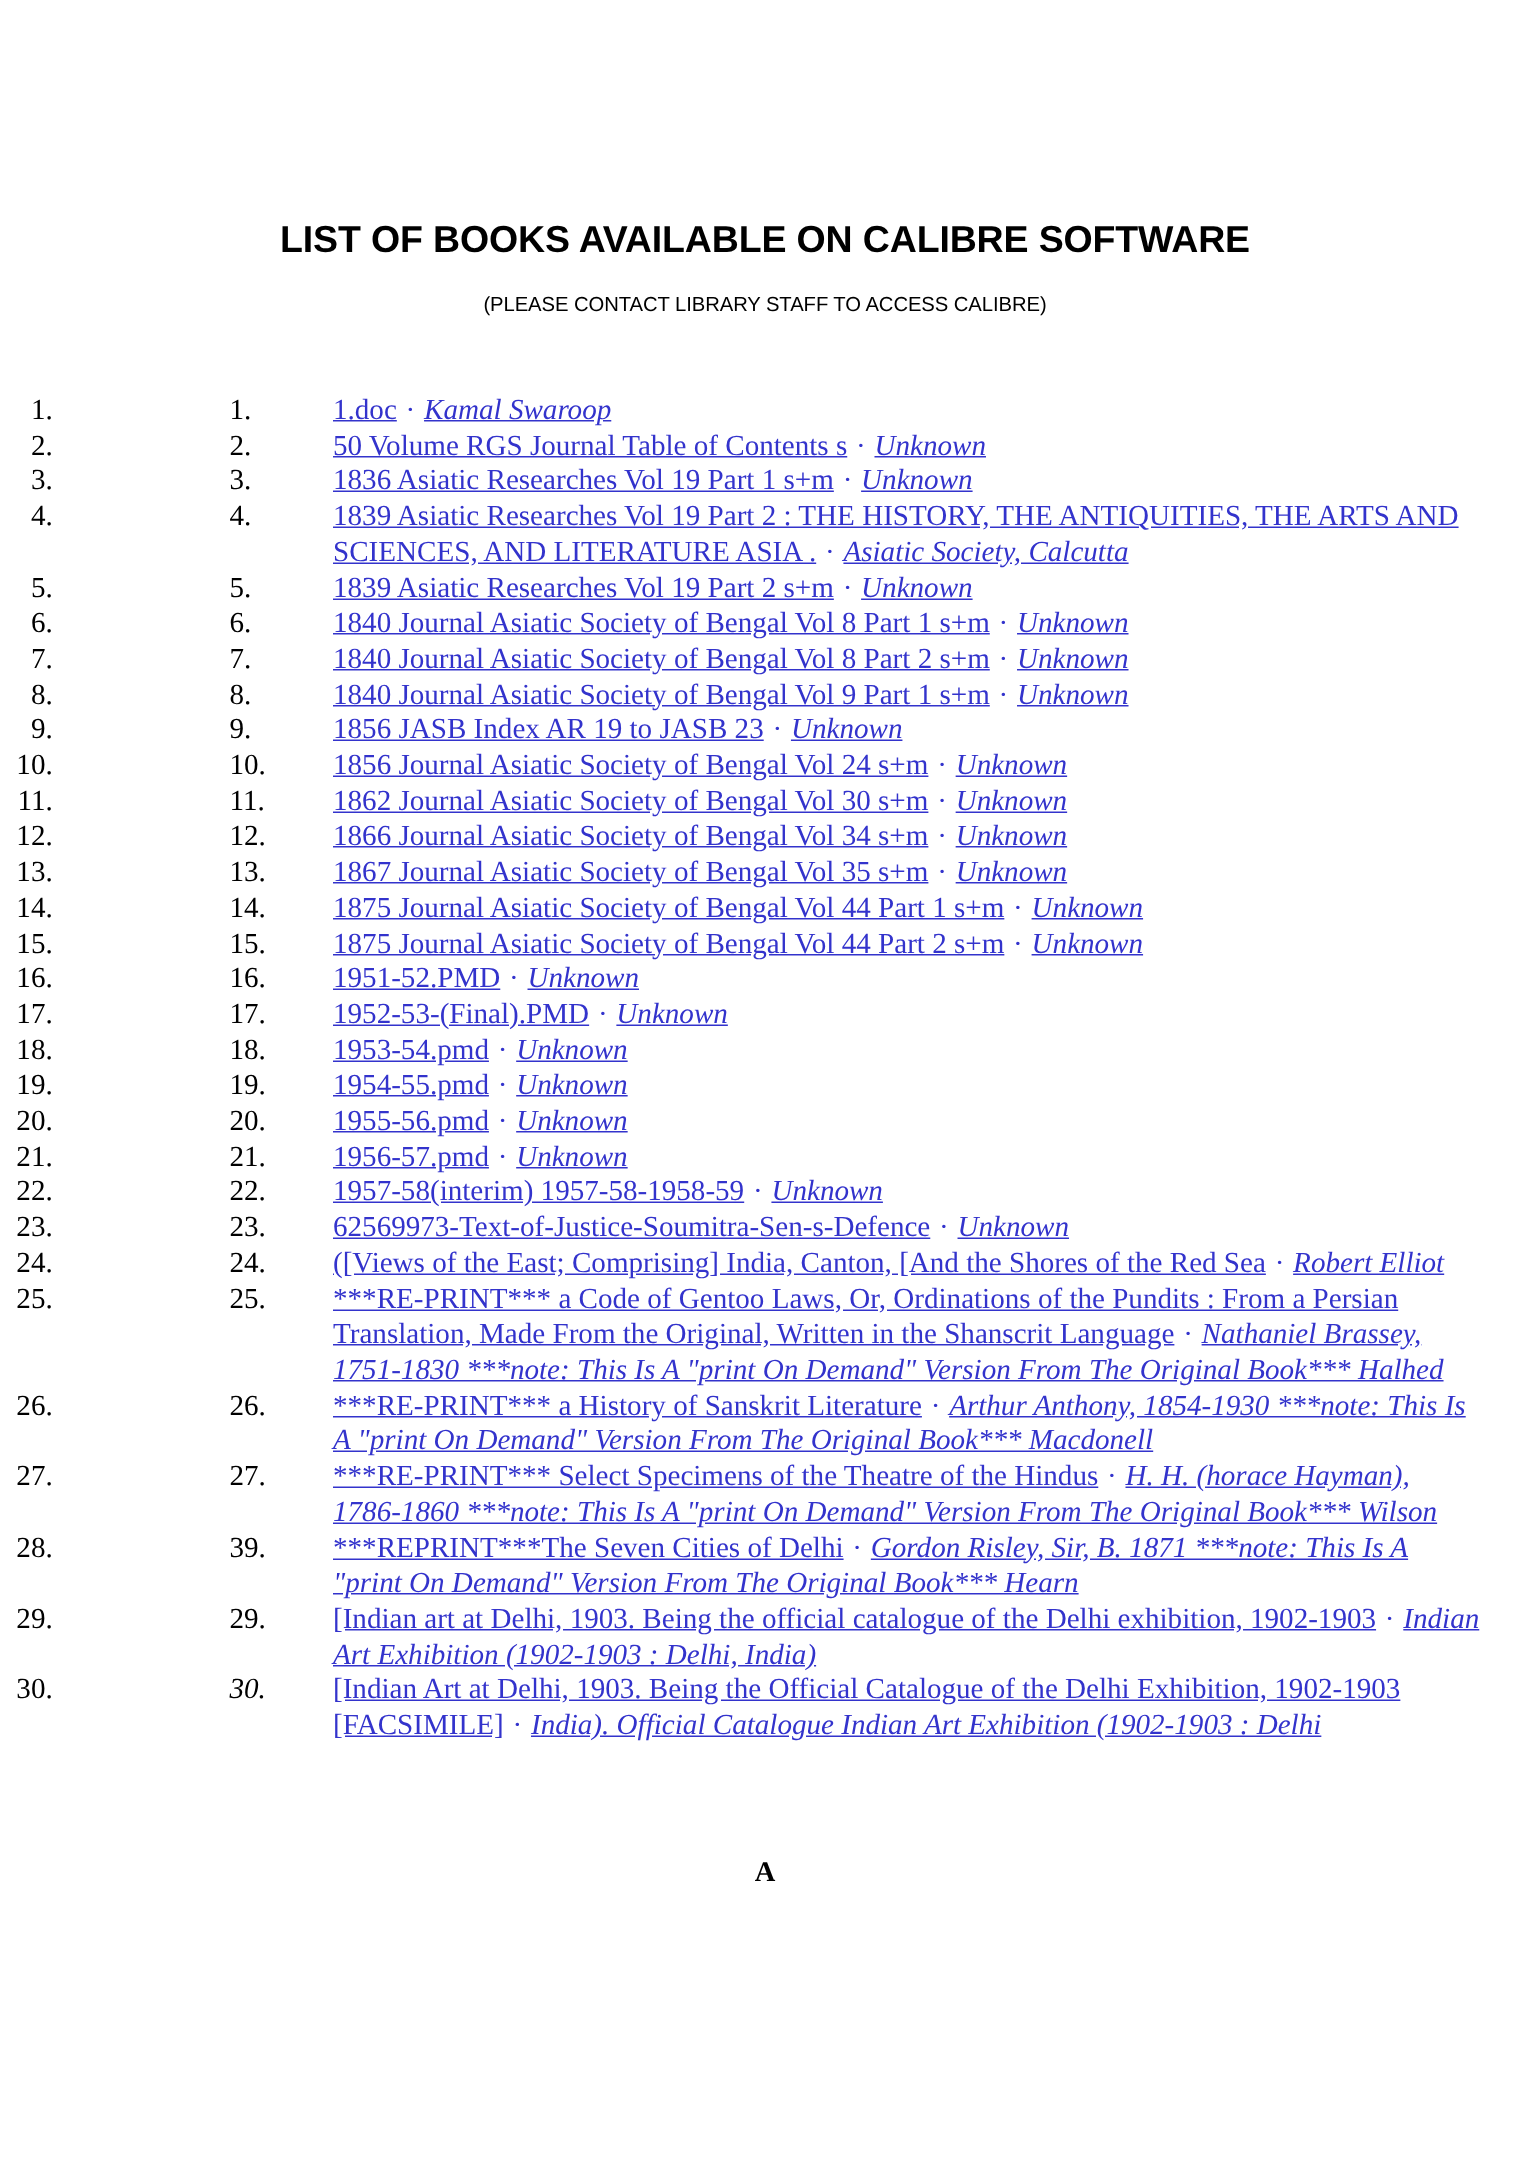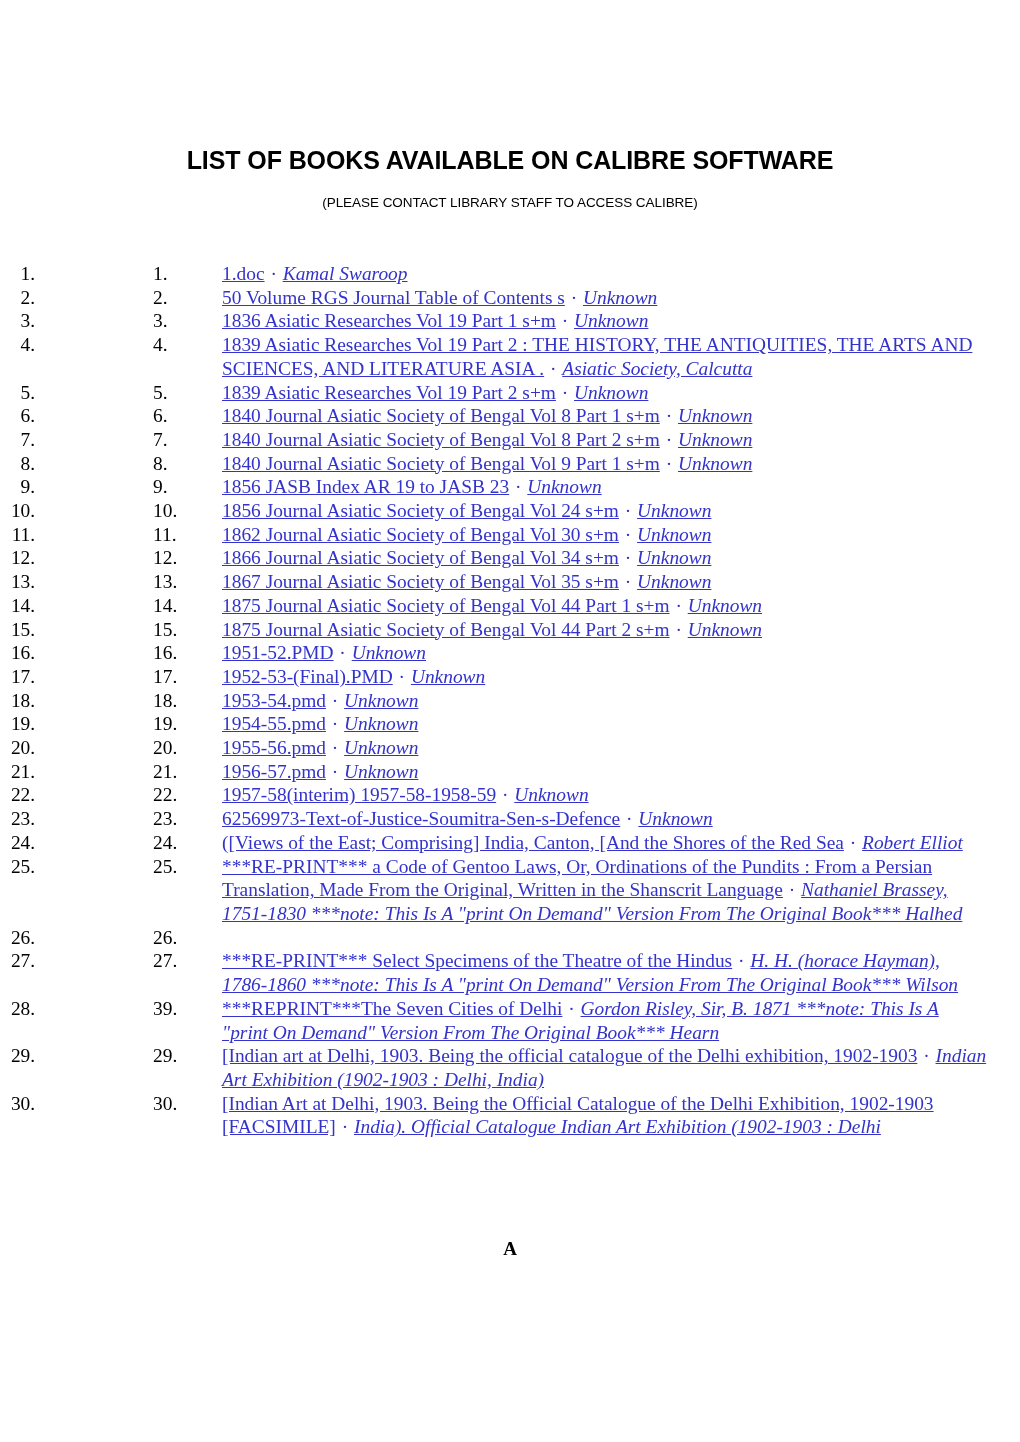--- a/index.html
+++ b/index.html
@@ -73,20 +73,21 @@
     left: 113px;
     top: 0;
     width: 60px;
     text-align: left;
     color: #000000;
     font-size: 19.4px;
     line-height: 23.7px;
     font-family: "Liberation Serif", "DejaVu Serif", serif;
   }
   .item-number.italic {
+    font-style: italic;
   }
   .item-body {
     display: block;
     color: #3333cc;
     font-size: 19.4px;
     line-height: 23.7px;
   }
   .title-link {
     color: #3333cc;
     text-decoration: underline;
@@ -224,20 +225,21 @@
       <li class="book-item">
         <span class="item-number">24.</span>
         <span class="item-body"><a class="title-link" href="#">([Views of the East; Comprising] India, Canton, [And the Shores of the Red Sea</a><span class="sep"> · </span><a class="author-link" href="#">Robert Elliot</a></span>
       </li>
       <li class="book-item">
         <span class="item-number">25.</span>
         <span class="item-body"><a class="title-link" href="#">***RE-PRINT*** a Code of Gentoo Laws, Or, Ordinations of the Pundits : From a Persian Translation, Made From the Original, Written in the Shanscrit Language</a><span class="sep"> · </span><a class="author-link" href="#">Nathaniel Brassey, 1751-1830 ***note: This Is A "print On Demand" Version From The Original Book*** Halhed</a></span>
       </li>
       <li class="book-item">
         <span class="item-number">26.</span>
+        <span class="item-body"><a class="title-link" href="#">***RE-PRINT*** a History of Sanskrit Literature</a><span class="sep"> · </span><a class="author-link" href="#">Arthur Anthony, 1854-1930 ***note: This Is A "print On Demand" Version From The Original Book*** Macdonell</a></span>
       </li>
       <li class="book-item">
         <span class="item-number">27.</span>
         <span class="item-body"><a class="title-link" href="#">***RE-PRINT*** Select Specimens of the Theatre of the Hindus</a><span class="sep"> · </span><a class="author-link" href="#">H. H. (horace Hayman), 1786-1860 ***note: This Is A "print On Demand" Version From The Original Book*** Wilson</a></span>
       </li>
       <li class="book-item">
         <span class="item-number">39.</span>
         <span class="item-body"><a class="title-link" href="#">***REPRINT***The Seven Cities of Delhi</a><span class="sep"> · </span><a class="author-link" href="#">Gordon Risley, Sir, B. 1871 ***note: This Is A "print On Demand" Version From The Original Book*** Hearn</a></span>
       </li>
       <li class="book-item">

